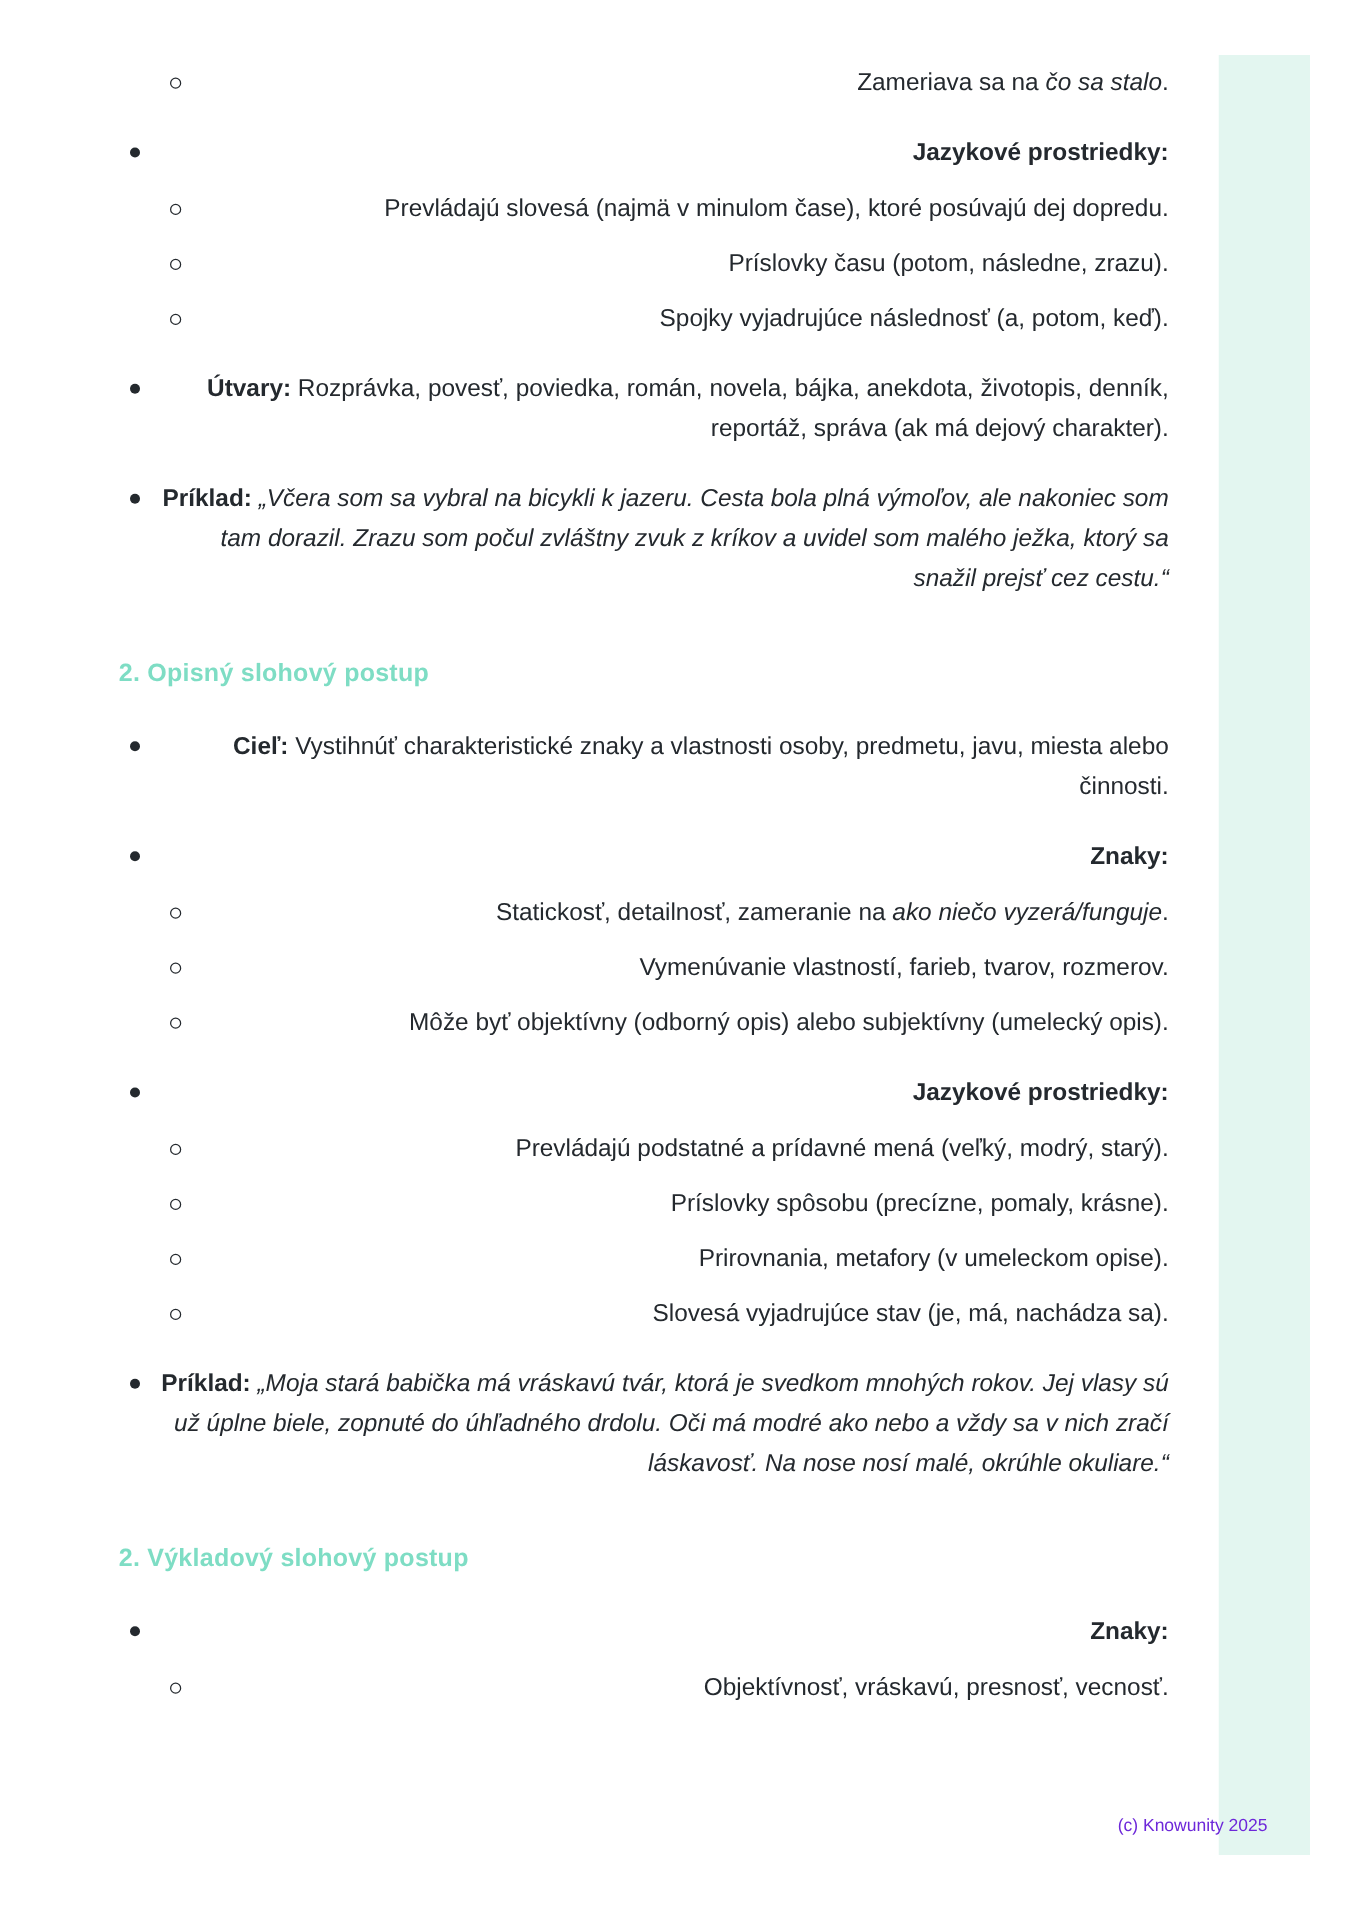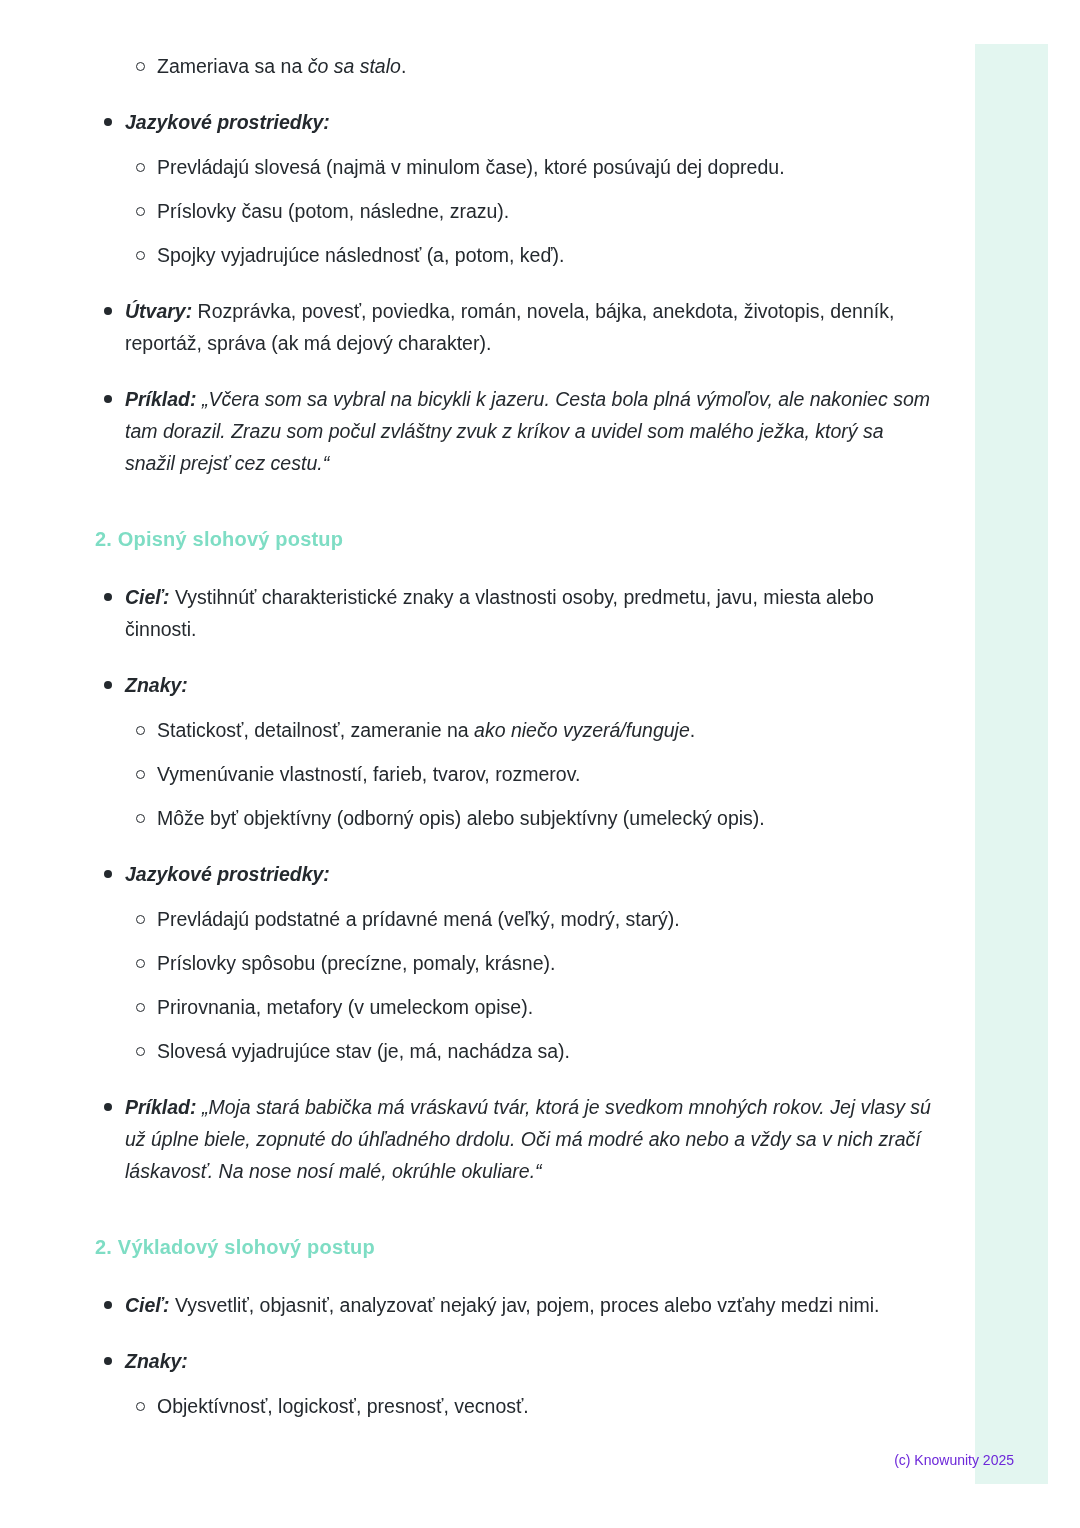--- a/index.html
+++ b/index.html
@@ -3,26 +3,26 @@
 <meta charset="utf-8">
 <style>
   * { margin:0; padding:0; box-sizing:border-box; }
   html, body { background:#ffffff; }
   .page {
     position:relative; width:1080px; height:1528px; background:#ffffff;
     overflow:hidden; font-family:"Liberation Sans", sans-serif; color:#24292e;
   }
   .stripe { position:absolute; top:44px; right:32px; width:73px; bottom:44px; background:#e3f6f0; }
   .content { position:absolute; top:50px; left:95px; width:840px; font-size:19.5px; line-height:32px; }
-  .li { position:relative; }
+  .li { position:relative;text-align:right; }
   .l1 { padding-left:30px; margin:24px 0 13px; }
   .l2 { padding-left:62px; margin:0 0 12px; }
   .m1 { position:absolute; left:9px; top:12px; width:8px; height:8px; border-radius:50%; background:#24292e; }
   .m2 { position:absolute; left:41px; top:12px; width:9px; height:9px; border-radius:50%; border:1.7px solid #24292e; background:#fff; }
-  .b { font-weight:700;font-style:italic; }
+  .b { font-weight:700; }
   .i { font-style:italic; }
   .h { margin:42px 0 10px; font-size:20px; line-height:36px; font-weight:700; color:#7eddc4; letter-spacing:0.2px; }
   .footer { position:absolute; right:66px; bottom:60px; font-size:14px; color:#6d28d9; }
 </style>
 </head>
 <body>
 
 <div class="page">
   <div class="stripe"></div>
 
@@ -116,31 +116,27 @@
     </div>
 
 
     <div class="li l1">
       <span class="m1"></span>
       <p class="t"><span class="b">Príklad:</span><span class="i"> „Moja stará babička má vráskavú tvár, ktorá je svedkom mnohých rokov. Jej vlasy sú už úplne biele, zopnuté do úhľadného drdolu. Oči má modré ako nebo a vždy sa v nich zračí láskavosť. Na nose nosí malé, okrúhle okuliare.“</span></p>
     </div>
 
     <h2 class="h">2. Výkladový slohový postup</h2>
 
-    <div class="li l1">
-      <span class="m1"></span>
-      <p class="t"><span class="b">Cieľ:</span><span> Vysvetliť, objasniť, analyzovať nejaký jav, pojem, proces alebo vzťahy medzi nimi.</span></p>
-    </div>
 
     <div class="li l1">
       <span class="m1"></span>
       <p class="t"><span class="b">Znaky:</span></p>
     </div>
 
     <div class="li l2">
       <span class="m2"></span>
-      <p class="t"><span>Objektívnosť, logickosť, presnosť, vecnosť.</span></p>
+      <p class="t"><span>Objektívnosť, vráskavú, presnosť, vecnosť.</span></p>
     </div>
 
   </div>
 
   <div class="footer">(c) Knowunity 2025</div>
 </div>
 
 </body></html>

